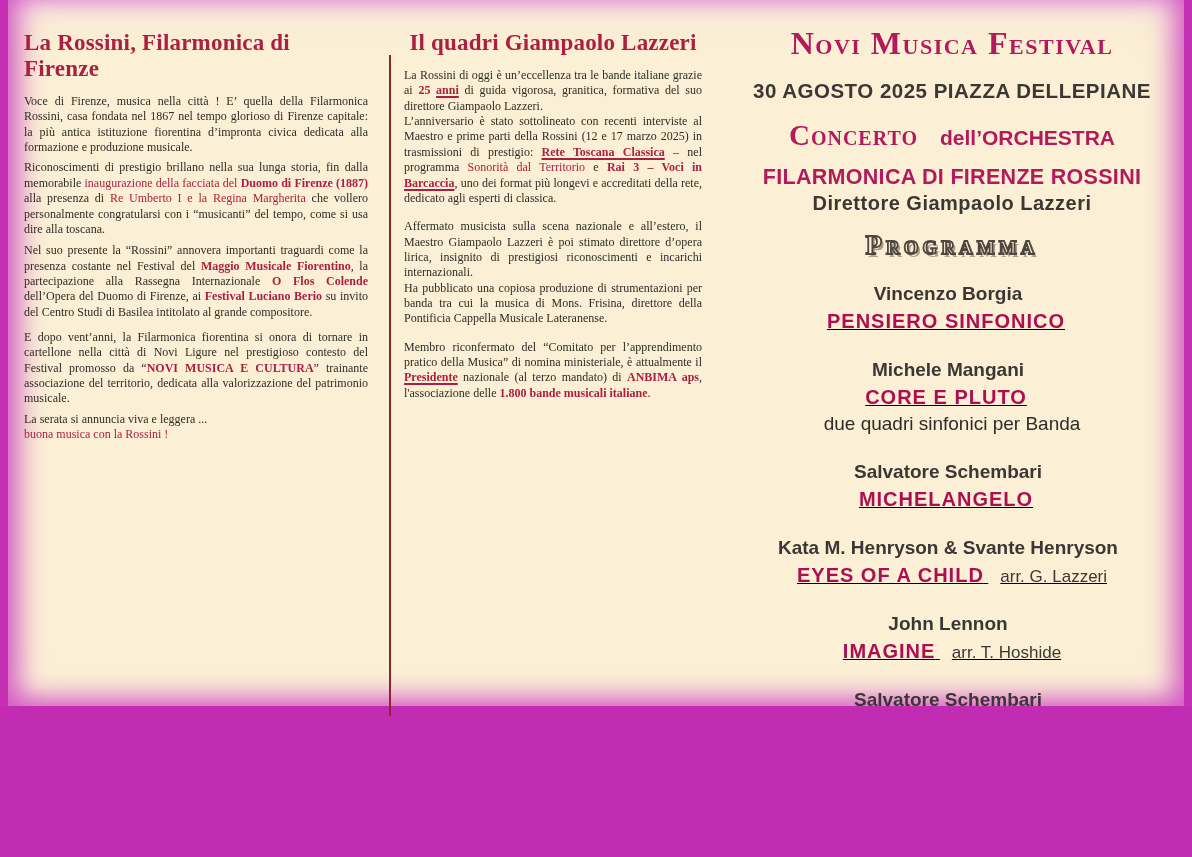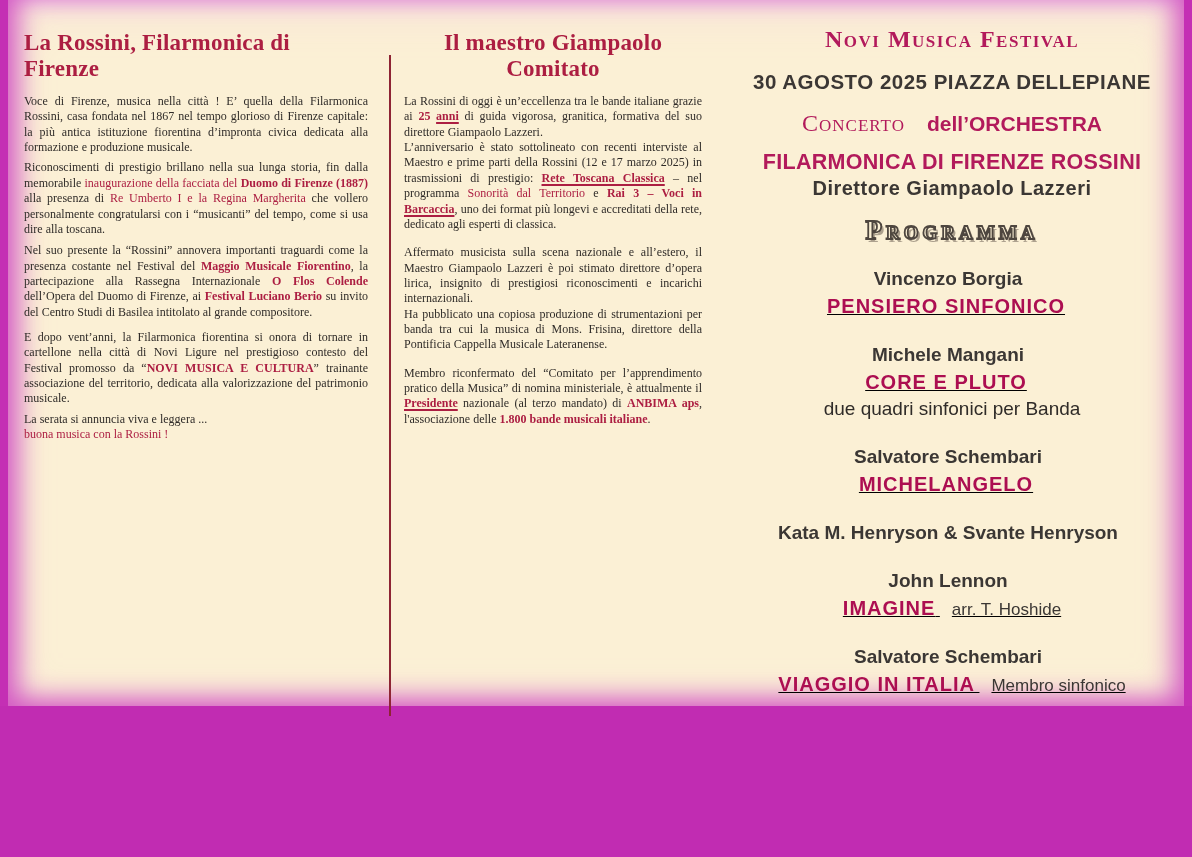--- a/index.html
+++ b/index.html
@@ -48,36 +48,36 @@
   }
   .mb-big{margin-bottom:13px;}
   .mt-small{margin-top:6px;}
   .mt-big{margin-top:10px;}
   .run-r{color:var(--crimson);}
   .run-rb{color:var(--crimson);font-weight:bold;}
   .run-rbu{color:var(--crimson);font-weight:bold;text-decoration:underline;text-decoration-thickness:1.5px;text-underline-offset:2px;}
   
   .festival-title{
     margin:0 0 18px;
-    font-size:24px;font-weight:bold;
+    font-size:32px;font-weight:bold;
     font-variant:small-caps;
     letter-spacing:1.5px;
     color:var(--magenta-title);
     white-space:nowrap;
     line-height:1.1;
   }
   .date-line{
     margin:0 0 16px;
     font-family:"Liberation Sans","DejaVu Sans",sans-serif;
     font-size:20.5px;font-weight:bold;color:var(--sans-ink);
     letter-spacing:0.5px;white-space:nowrap;
   }
   .concert-line{margin:0 0 13px;white-space:nowrap;}
   .concert-word{
-    font-size:24px;font-weight:normal;font-variant:small-caps;
+    font-size:29px;font-weight:bold;font-variant:small-caps;
     letter-spacing:1px;color:var(--magenta-title);
     margin-right:22px;
   }
   .concert-rest{
     font-family:"Liberation Sans","DejaVu Sans",sans-serif;
     font-size:21px;font-weight:bold;color:var(--magenta-title);
   }
   .orchestra-line{
     margin:0 0 2px;
     font-family:"Liberation Sans","DejaVu Sans",sans-serif;
@@ -116,21 +116,21 @@
     <p class="body-par"><span>Voce di Firenze, musica nella città ! E’ quella della Filarmonica Rossini, casa fondata nel 1867  nel tempo glorioso di Firenze capitale: la più antica istituzione fiorentina d’impronta civica dedicata alla formazione e produzione musicale.</span></p>
     <p class="body-par"><span>Riconoscimenti di prestigio brillano nella sua lunga storia, fin dalla memorabile </span><span class="run-r">inaugurazione della facciata del </span><span class="run-rb">Duomo di Firenze (1887)</span><span> alla presenza di </span><span class="run-r">Re Umberto I e la Regina Margherita</span><span> che vollero personalmente congratularsi con i “musicanti” del tempo, come si usa dire alla toscana.</span></p>
     <p class="body-par mt-small"><span>Nel suo presente la “Rossini” annovera importanti traguardi come la presenza costante  nel Festival del </span><span class="run-rb">Maggio Musicale Fiorentino</span><span>, la partecipazione alla Rassegna Internazionale  </span><span class="run-rb">O Flos Colende</span><span>  dell’Opera del Duomo di Firenze, ai </span><span class="run-rb">Festival Luciano Berio</span><span> su invito del Centro Studi di Basilea intitolato al grande compositore.</span></p>
     <p class="body-par mt-big"><span>E dopo vent’anni, la Filarmonica fiorentina si onora di tornare in cartellone nella città di Novi Ligure nel prestigioso contesto del Festival promosso da “</span><span class="run-rb">NOVI MUSICA E CULTURA</span><span>” trainante associazione del territorio, dedicata alla valorizzazione del patrimonio musicale.</span></p>
     <p class="body-par"><span>La serata si annuncia viva e leggera ...</span><br><span class="run-r">buona musica con la Rossini !</span></p>
   </div>
 
   <div class="divider"></div>
 
   <div class="col-mid">
-    <h2 class="article-heading centered">Il maestro Giampaolo Comitato</h2>
+    <h2 class="article-heading centered">Il quadri Giampaolo Lazzeri</h2>
     <p class="body-par mb-big"><span>La Rossini di oggi è un’eccellenza tra le bande italiane grazie ai </span><span class="run-rb">25 </span><span class="run-rbu">anni</span><span> di guida vigorosa, granitica, formativa del suo direttore Giampaolo Lazzeri.</span><br><span>L’anniversario è stato sottolineato con recenti interviste al Maestro e prime parti della Rossini (12 e 17 marzo 2025)  in trasmissioni di prestigio: </span><span class="run-rbu">Rete Toscana Classica</span><span> – nel programma </span><span class="run-r">Sonorità dal Territorio</span><span>  e </span><span class="run-rb">Rai 3 – Voci in </span><span class="run-rbu">Barcaccia</span><span>, uno dei format più longevi e accreditati della rete, dedicato agli esperti di classica.</span></p>
     <p class="body-par mb-big"><span>Affermato musicista sulla scena nazionale e all’estero, il Maestro Giampaolo Lazzeri è poi stimato direttore d’opera lirica, insignito di prestigiosi riconoscimenti e incarichi internazionali.</span><br><span>Ha pubblicato una copiosa produzione di strumentazioni per banda tra cui la musica di Mons. Frisina, direttore della Pontificia Cappella Musicale Lateranense.</span></p>
     <p class="body-par"><span>Membro riconfermato del “Comitato per l’apprendimento pratico della Musica”  di nomina ministeriale, è attualmente il </span><span class="run-rbu">Presidente</span><span> nazionale (al terzo mandato) di </span><span class="run-rb">ANBIMA aps</span><span>, l'associazione delle </span><span class="run-rb">1.800 bande musicali italiane</span><span>.</span></p>
   </div>
 
   <div class="col-right">
     <h1 class="festival-title">Novi Musica Festival</h1>
     <div class="date-line">30 AGOSTO 2025 PIAZZA DELLEPIANE</div>
     <div class="concert-line">
       <span class="concert-word">Concerto</span><span class="concert-rest">dell’ORCHESTRA</span>
@@ -173,20 +173,24 @@
         <span class="title-note"></span>
       </div>
       <div class="subtitle"></div>
     </div>
 
     <div class="entry">
       <div class="composer-line">
         <span class="composer">Kata M. Henryson &amp; Svante Henryson</span>
         <span class="composer-note"></span>
       </div>
+      <div class="title-line">
+        <span class="piece-title">EYES OF A CHILD</span>
+        <span class="title-note">arr. G. Lazzeri</span>
+      </div>
       <div class="subtitle"></div>
     </div>
 
     <div class="entry">
       <div class="composer-line">
         <span class="composer">John Lennon</span>
         <span class="composer-note"></span>
       </div>
       <div class="title-line">
         <span class="piece-title">IMAGINE</span>

